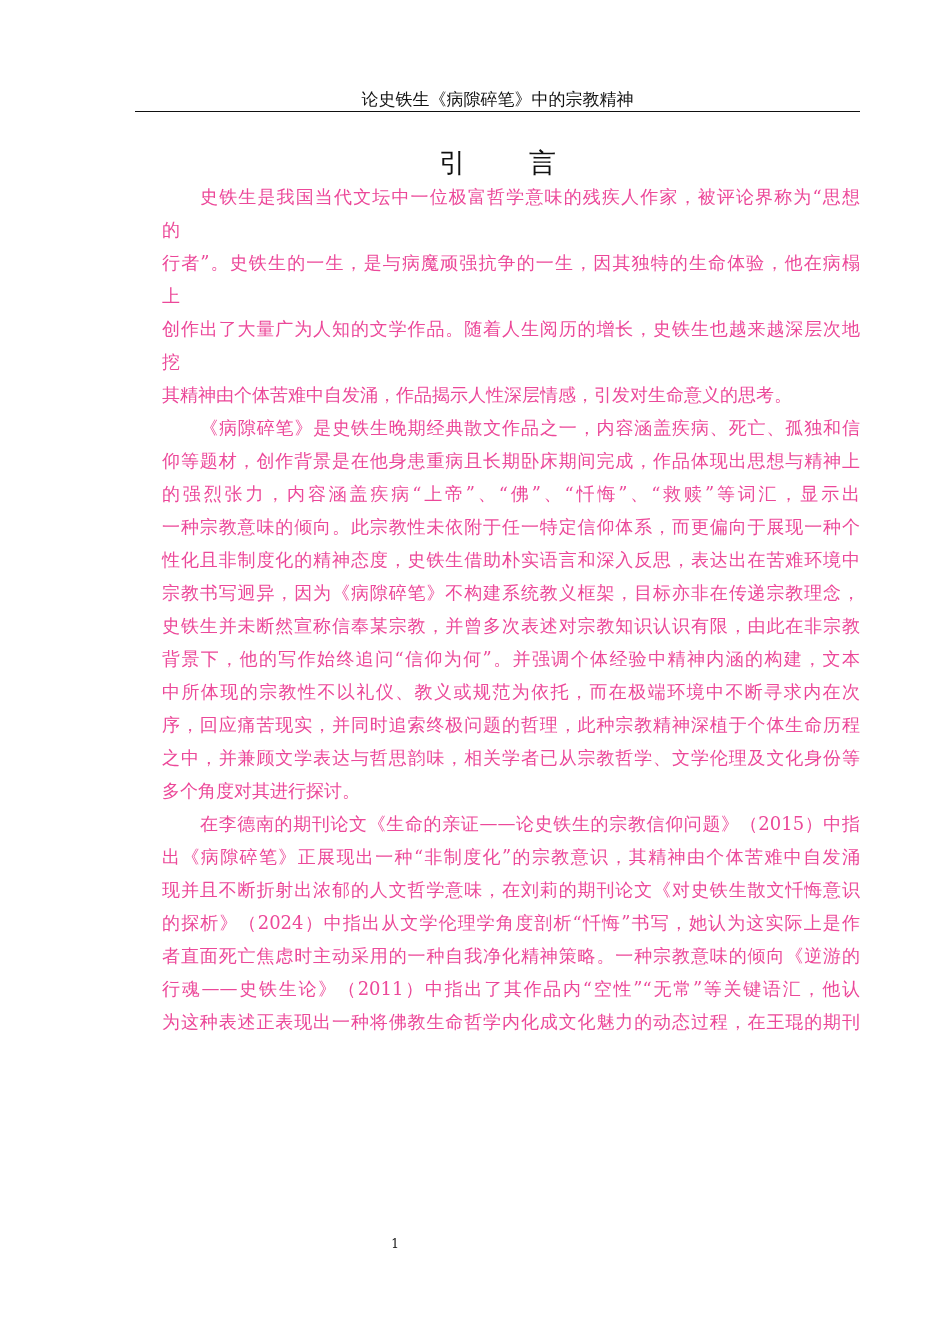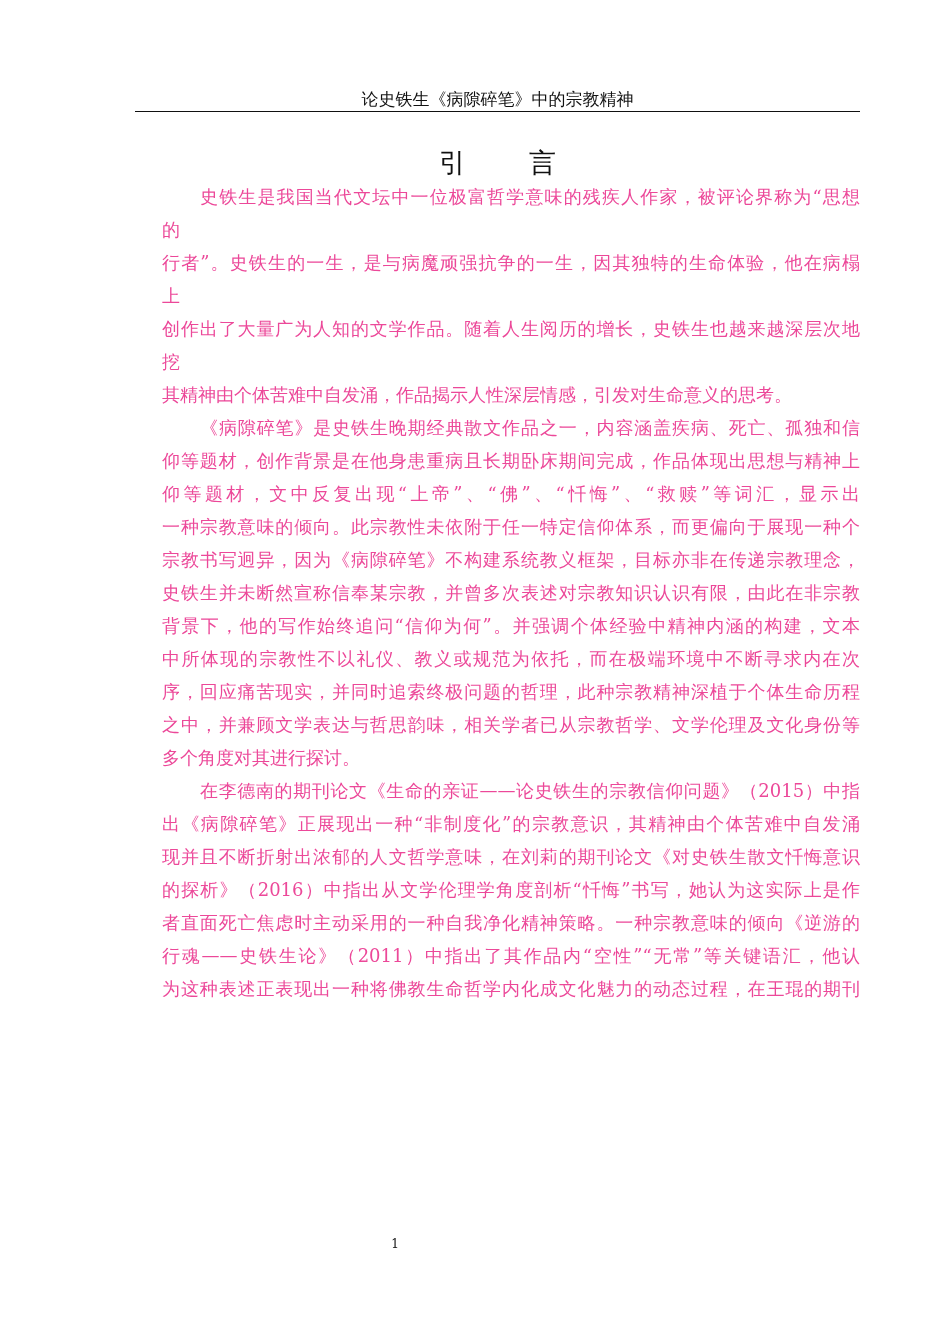--- a/index.html
+++ b/index.html
@@ -111,36 +111,37 @@
       <div class="line">行者”。史铁生的一生，是与病魔顽强抗争的一生，因其独特的生命体验，他在病榻</div>
       <div class="line orphan">上</div>
       <div class="line">创作出了大量广为人知的文学作品。随着人生阅历的增长，史铁生也越来越深层次地</div>
       <div class="line orphan">挖</div>
       <div class="line last">其精神由个体苦难中自发涌，作品揭示人性深层情感，引发对生命意义的思考。</div>
     </div>
 
     <div class="paragraph">
       <div class="line indent">《病隙碎笔》是史铁生晚期经典散文作品之一，内容涵盖疾病、死亡、孤独和信</div>
       <div class="line">仰等题材，创作背景是在他身患重病且长期卧床期间完成，作品体现出思想与精神上</div>
-      <div class="line">仰等题材，文中反复出现“上帝”、“佛”、“忏悔”、“救赎”等词汇，显示出</div>
+      <div class="line">的强烈张力，内容涵盖疾病“上帝”、“佛”、“忏悔”、“救赎”等词汇，显示出</div>
       <div class="line">一种宗教意味的倾向。此宗教性未依附于任一特定信仰体系，而更偏向于展现一种个</div>
+      <div class="line">性化且非制度化的精神态度，史铁生借助朴实语言和深入反思，表达出在苦难环境中</div>
       <div class="line">宗教书写迥异，因为《病隙碎笔》不构建系统教义框架，目标亦非在传递宗教理念，</div>
       <div class="line">史铁生并未断然宣称信奉某宗教，并曾多次表述对宗教知识认识有限，由此在非宗教</div>
       <div class="line">背景下，他的写作始终追问“信仰为何”。并强调个体经验中精神内涵的构建，文本</div>
       <div class="line">中所体现的宗教性不以礼仪、教义或规范为依托，而在极端环境中不断寻求内在次</div>
       <div class="line">序，回应痛苦现实，并同时追索终极问题的哲理，此种宗教精神深植于个体生命历程</div>
       <div class="line">之中，并兼顾文学表达与哲思韵味，相关学者已从宗教哲学、文学伦理及文化身份等</div>
       <div class="line last">多个角度对其进行探讨。</div>
     </div>
 
     <div class="paragraph">
       <div class="line indent">在李德南的期刊论文《生命的亲证——论史铁生的宗教信仰问题》（2015）中指</div>
       <div class="line">出《病隙碎笔》正展现出一种“非制度化”的宗教意识，其精神由个体苦难中自发涌</div>
       <div class="line">现并且不断折射出浓郁的人文哲学意味，在刘莉的期刊论文《对史铁生散文忏悔意识</div>
-      <div class="line">的探析》（2016）中指出从文学伦理学角度剖析“忏悔”书写，她认为这实际上是作</div>
+      <div class="line">的探析》（2024）中指出从文学伦理学角度剖析“忏悔”书写，她认为这实际上是作</div>
       <div class="line">者直面死亡焦虑时主动采用的一种自我净化精神策略。一种宗教意味的倾向《逆游的</div>
       <div class="line">行魂——史铁生论》（2011）中指出了其作品内“空性”“无常”等关键语汇，他认</div>
       <div class="line">为这种表述正表现出一种将佛教生命哲学内化成文化魅力的动态过程，在王琨的期刊</div>
     </div>
 
   </div>
 
   <div class="page-number">1</div>
 
 </div>

